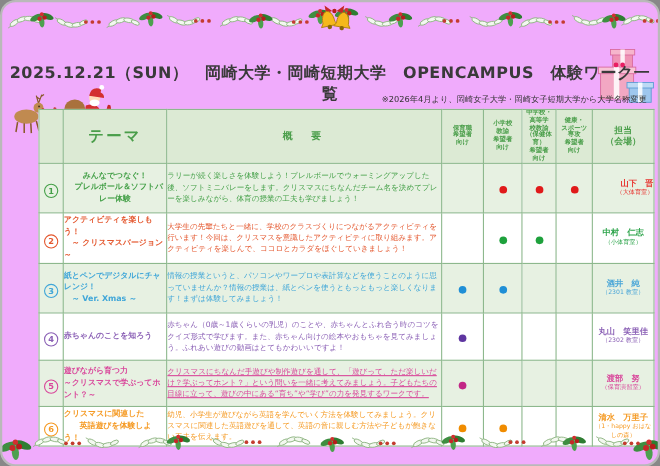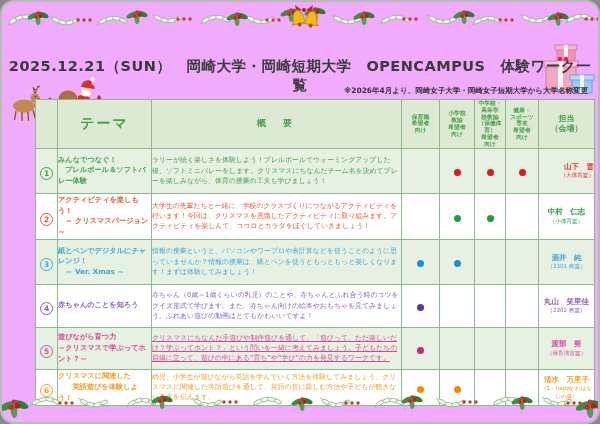--- a/index.html
+++ b/index.html
@@ -14,21 +14,21 @@
   .garland-bottom{position:absolute;bottom:0;left:0;width:600px;height:40px;}
   .santa{position:absolute;left:6px;top:62px;width:104px;height:60px;}
   .gifts{position:absolute;right:2px;top:40px;width:56px;height:60px;}
   
   .title{
     position:absolute;top:55px;left:0;width:100%;text-align:center;
     font-size:14.5px;font-weight:bold;color:#3a3a3a;letter-spacing:.5px;
   }
   .note{
     position:absolute;top:84px;right:10px;
-    font-size:7.5px;font-weight:bold;color:#333;text-align:right;
+    font-size:7.5px;font-weight:normal;color:#333;text-align:right;
   }
   
   table.worklist{
     position:absolute;left:33px;top:97px;width:559px;
     border-collapse:collapse;table-layout:fixed;
     background:#fff;
   }
   table.worklist th,table.worklist td{
     border:1px solid #8db88d;padding:0;vertical-align:middle;overflow:hidden;
   }
@@ -204,21 +204,21 @@
 専攻
 希望者
 向け</th>
         <th class="h-staff">担当
 （会場）</th>
       </tr>
     </thead>
     <tbody id="rows">
         <tr>
           <td class="c-num" style="color: rgb(68, 160, 72);"><span class="circle-num">1</span></td>
-          <td class="c-theme" style="color: rgb(68, 160, 72);">みんなでつなぐ！
+          <td class="c-theme" style="color: rgb(68, 160, 72); text-align: center;">みんなでつなぐ！
 　プレルボール＆ソフトバレー体験</td>
           <td class="c-summary" style="color: rgb(68, 160, 72);">ラリーが続く楽しさを体験しよう！プレルボールでウォーミングアップした後、ソフトミニバレーをします。クリスマスにちなんだチーム名を決めてプレーを楽しみながら、体育の授業の工夫も学びましょう！</td>
           <td class="c-aud"></td>
           <td class="c-aud"><span class="dot" style="background: rgb(224, 26, 26);"></span></td>
           <td class="c-aud"><span class="dot" style="background: rgb(224, 26, 26);"></span></td>
           <td class="c-aud"><span class="dot" style="background: rgb(224, 26, 26);"></span></td>
           <td class="c-staff" style="color: rgb(232, 51, 46); text-align: right;">
             <div class="staff-name">山下　晋</div>
             <div class="staff-venue">（大体育室）</div>
           </td>

